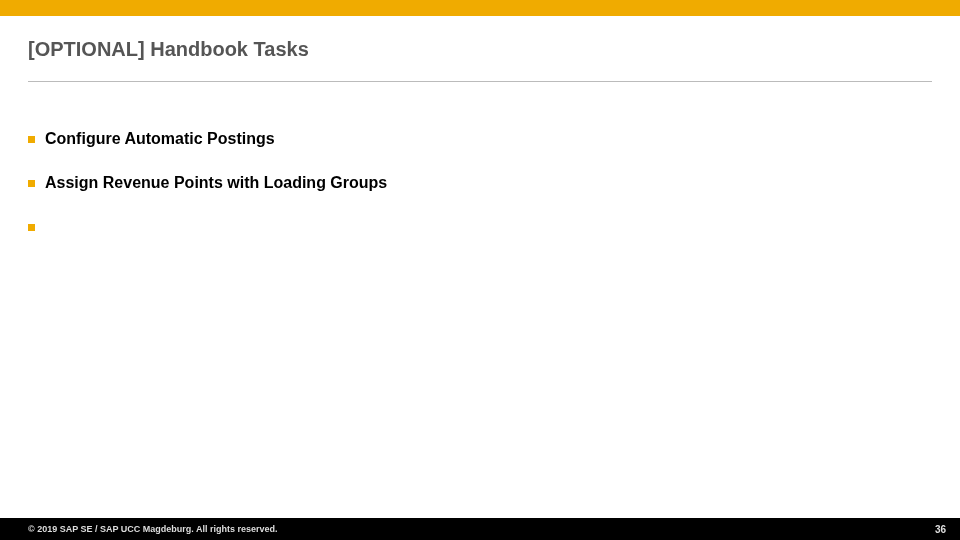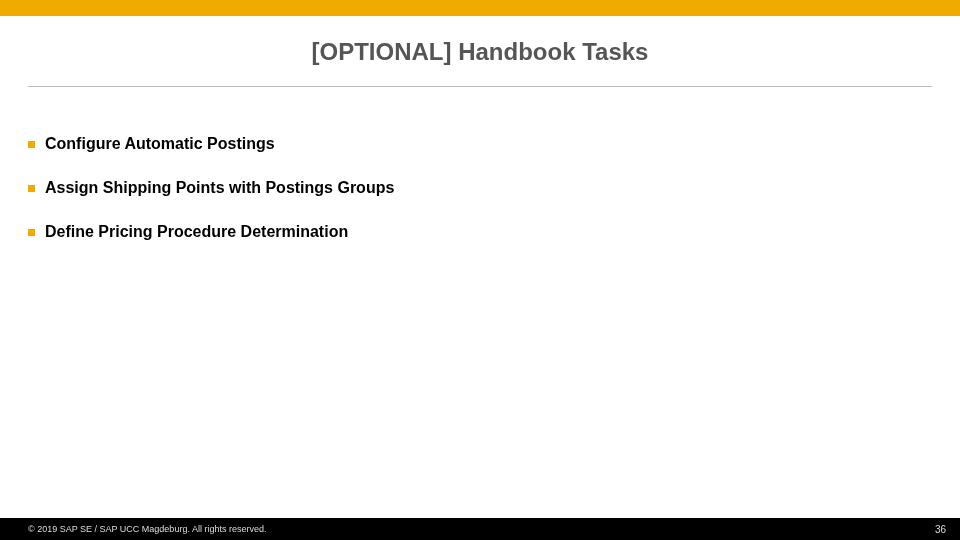--- a/index.html
+++ b/index.html
@@ -1,27 +1,27 @@
 <!DOCTYPE html>
 <html><head>
 <meta charset="utf-8">
 <style>
   * { margin: 0; padding: 0; box-sizing: border-box; }
   html, body { width: 960px; height: 540px; font-family: Arial, Helvetica, sans-serif; background: #fff; overflow: hidden; }
   .slide { width: 960px; height: 540px; position: relative; display: flex; flex-direction: column; }
   .brand-bar { height: 16px; background: #f0ab00; width: 100%; }
   .header { padding: 22px 28px 10px 28px; }
-  .title { font-size: 24px; font-weight: bold; color: #555; text-align: center; }
+  .title { font-size: 20px; font-weight: bold; color: #555; }
   .divider { height: 1px; background: #bbb; margin: 10px 28px 0 28px; }
   .content { flex: 1; padding: 48px 28px 0 28px; }
   .bullet-list { list-style: none; text-align: center; }
   .bullet-list li { display: flex; align-items: flex-start; margin-bottom: 26px; }
   .bullet { width: 7px; height: 7px; background: #f0ab00; margin-top: 6px; margin-right: 10px; flex-shrink: 0; }
   .bullet-text { font-size: 16px; font-weight: bold; color: #000; }
-  .footer { height: 22px; background: #000; color: #fff; display: flex; align-items: center; justify-content: space-between; padding: 0 14px 0 28px; }
+  .footer { height: 22px; background: #000; color: #fff; display: flex; align-items: center; justify-content: space-between; padding: 0 14px 0 28px; font-weight: bold; }
   .copyright { font-size: 9px; color: #ddd; }
   .page-num { font-size: 10px; color: #ddd; }
 </style>
 </head>
 <body>
 
 <div class="slide">
   <div class="brand-bar"></div>
 
   <div class="header">
@@ -30,25 +30,24 @@
   <div class="divider"></div>
 
   <div class="content">
     <ul class="bullet-list">
       <li>
         <span class="bullet"></span>
         <span class="bullet-text">Configure Automatic Postings</span>
       </li>
       <li>
         <span class="bullet"></span>
-        <span class="bullet-text">Assign Shipping Points with Postings Groups</span>
+        <span class="bullet-text">Assign Revenue Points with Loading Groups</span>
       </li>
       <li>
         <span class="bullet"></span>
-        <span class="bullet-text">Define Pricing Procedure Determination</span>
       </li>
     </ul>
   </div>
 
   <div class="footer">
     <span class="copyright">© 2019 SAP SE / SAP UCC Magdeburg. All rights reserved.</span>
     <span class="page-num">36</span>
   </div>
 </div>
 

